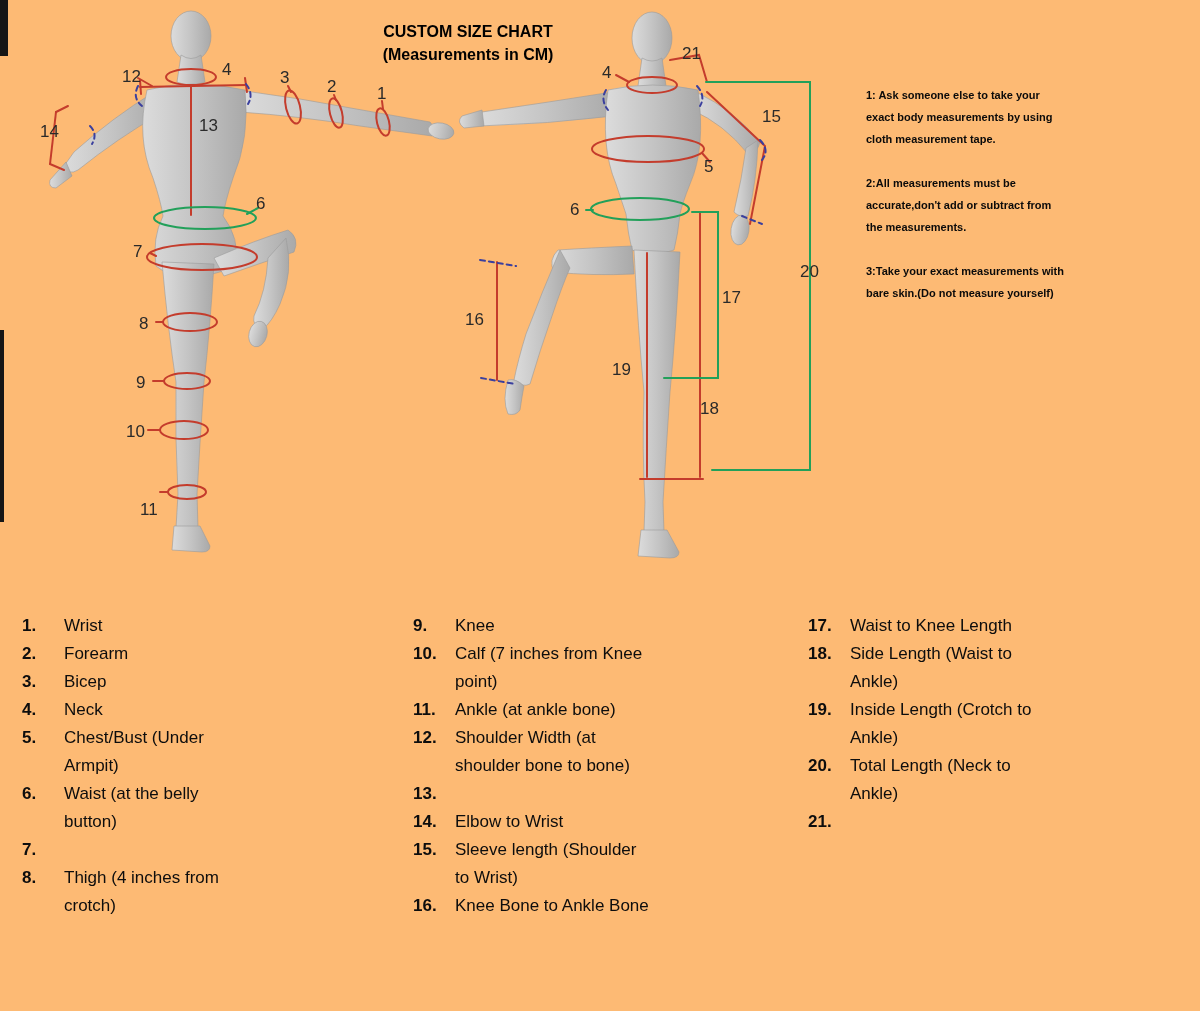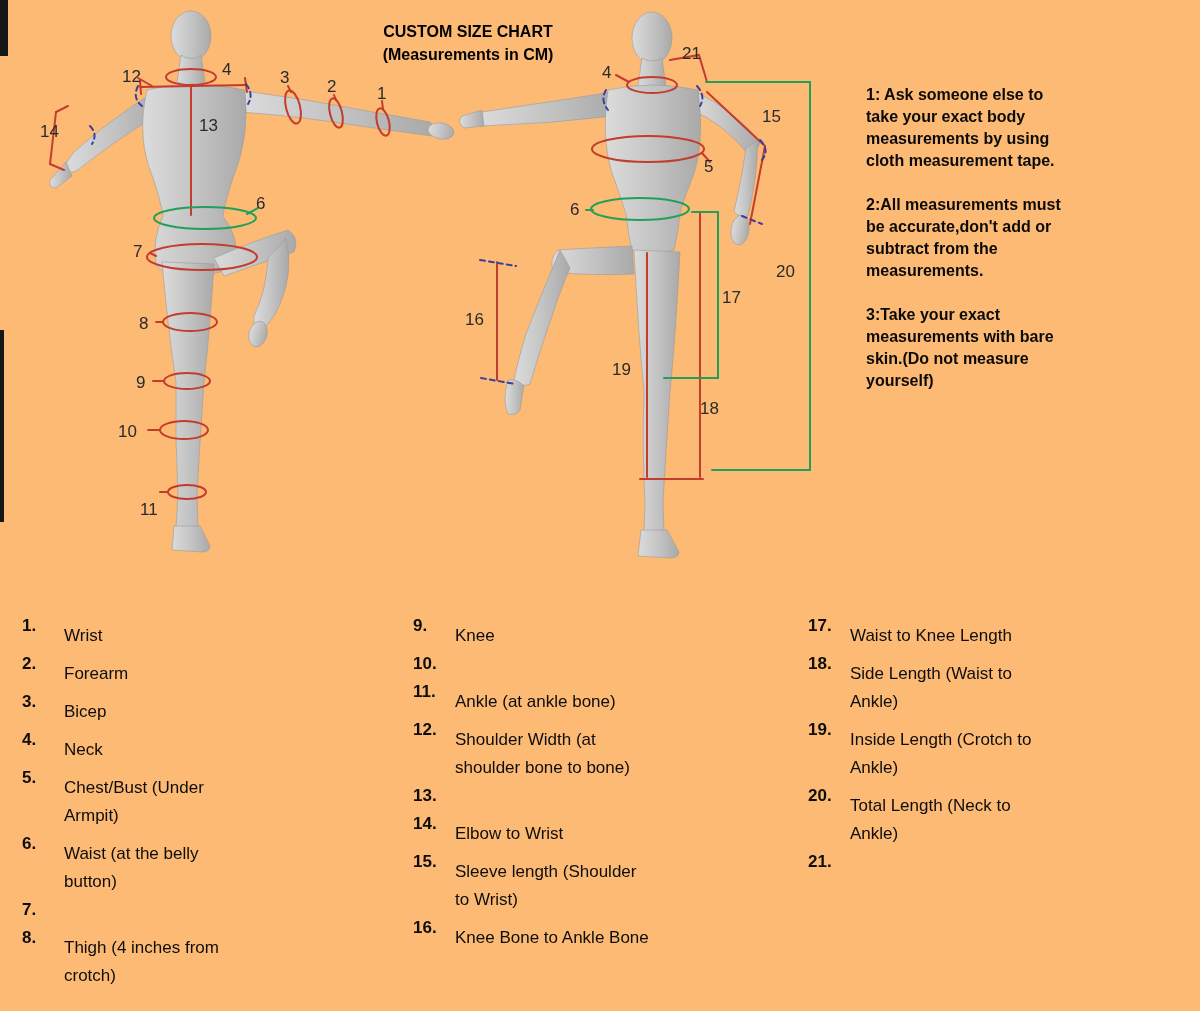--- a/index.html
+++ b/index.html
@@ -4,29 +4,29 @@
 <style>
   html,body{margin:0;padding:0;background:#fff;}
   .page{position:relative;width:1200px;height:1011px;background:#fdba74;overflow:hidden;
         font-family:"Liberation Sans", sans-serif;color:#111;padding-left:45px;}
   .artifact{position:absolute;background:#161616;}
   .header{position:absolute;left:318px;top:20px;width:300px;text-align:center;
           font-weight:bold;font-size:16px;line-height:23px;color:#000;}
   .diagram-svg{position:absolute;left:0;top:0;}
   .fig-label{position:absolute;font-size:17px;color:#2a2a2a;}
   .instructions{position:absolute;left:866px;top:84px;width:200px;
-                font-weight:bold;font-size:16px;line-height:22px;color:#0a0a0a;}
+                font-weight:bold;font-size:11px;line-height:22px;color:#0a0a0a;}
   .instructions p{margin:0 0 22px 0;}
   .legend-col{position:absolute;top:612px;}
   .legend-col.c1{left:22px;}
   .legend-col.c2{left:413px;}
   .legend-col.c3{left:808px;}
   .legend-item{display:flex;font-size:17px;line-height:28px;color:#0d0d0d;}
   .legend-num{font-weight:bold;width:42px;flex:none;}
-  .legend-label{display:block;margin-top:10px;}
+  .legend-label{display:block;}
   .c1 .legend-label{width:178px;}
   .c2 .legend-label{width:200px;}
   .c3 .legend-label{width:200px;}
 </style>
 </head>
 <body>
 
 <div class="page">
 
   <div class="artifact" style="left:0;top:0;width:8px;height:56px"></div>
@@ -153,33 +153,33 @@
     <span class="fig-label" style="left:222px;top:60px">4</span>
     <span class="fig-label" style="left:280px;top:68px">3</span>
     <span class="fig-label" style="left:327px;top:77px">2</span>
     <span class="fig-label" style="left:377px;top:84px">1</span>
     <span class="fig-label" style="left:40px;top:122px">14</span>
     <span class="fig-label" style="left:199px;top:116px">13</span>
     <span class="fig-label" style="left:256px;top:194px">6</span>
     <span class="fig-label" style="left:133px;top:242px">7</span>
     <span class="fig-label" style="left:139px;top:314px">8</span>
     <span class="fig-label" style="left:136px;top:373px">9</span>
-    <span class="fig-label" style="left:118px;top:422px">10</span>
+    <span class="fig-label" style="left:126px;top:422px">10</span>
     <span class="fig-label" style="left:140px;top:500px">11</span>
 
     <span class="fig-label" style="left:602px;top:63px">4</span>
     <span class="fig-label" style="left:682px;top:44px">21</span>
     <span class="fig-label" style="left:762px;top:107px">15</span>
     <span class="fig-label" style="left:704px;top:157px">5</span>
     <span class="fig-label" style="left:570px;top:200px">6</span>
     <span class="fig-label" style="left:465px;top:310px">16</span>
     <span class="fig-label" style="left:722px;top:288px">17</span>
     <span class="fig-label" style="left:612px;top:360px">19</span>
     <span class="fig-label" style="left:700px;top:399px">18</span>
-    <span class="fig-label" style="left:776px;top:262px">20</span>
+    <span class="fig-label" style="left:800px;top:262px">20</span>
   </div>
 
   <div class="instructions">
     <p>1: Ask someone else to take your exact body measurements by using cloth measurement tape.</p>
     <p>2:All measurements must be accurate,don't add or subtract from the measurements.</p>
     <p>3:Take your exact measurements with bare skin.(Do not measure yourself)</p>
   </div>
 
   <div class="legend-col c1">
     <div class="legend-item">
@@ -215,20 +215,21 @@
     </div>
   </div>
 
   <div class="legend-col c2">
     <div class="legend-item">
       <span class="legend-num">9.</span>
       <span class="legend-label">Knee</span>
     </div>
     <div class="legend-item">
       <span class="legend-num">10.</span>
+      <span class="legend-label">Calf (7 inches from Knee point)</span>
     </div>
     <div class="legend-item">
       <span class="legend-num">11.</span>
       <span class="legend-label">Ankle (at ankle bone)</span>
     </div>
     <div class="legend-item">
       <span class="legend-num">12.</span>
       <span class="legend-label">Shoulder Width (at shoulder bone to bone)</span>
     </div>
     <div class="legend-item">

